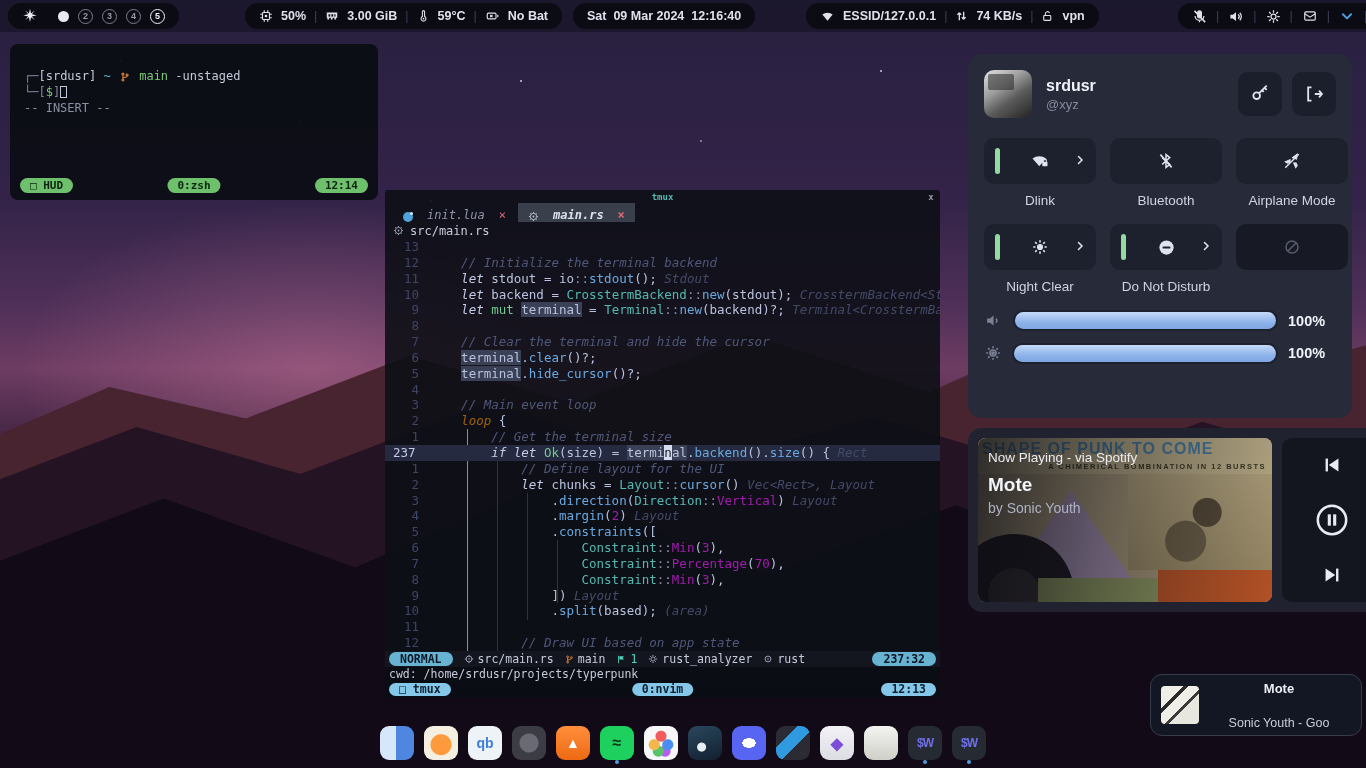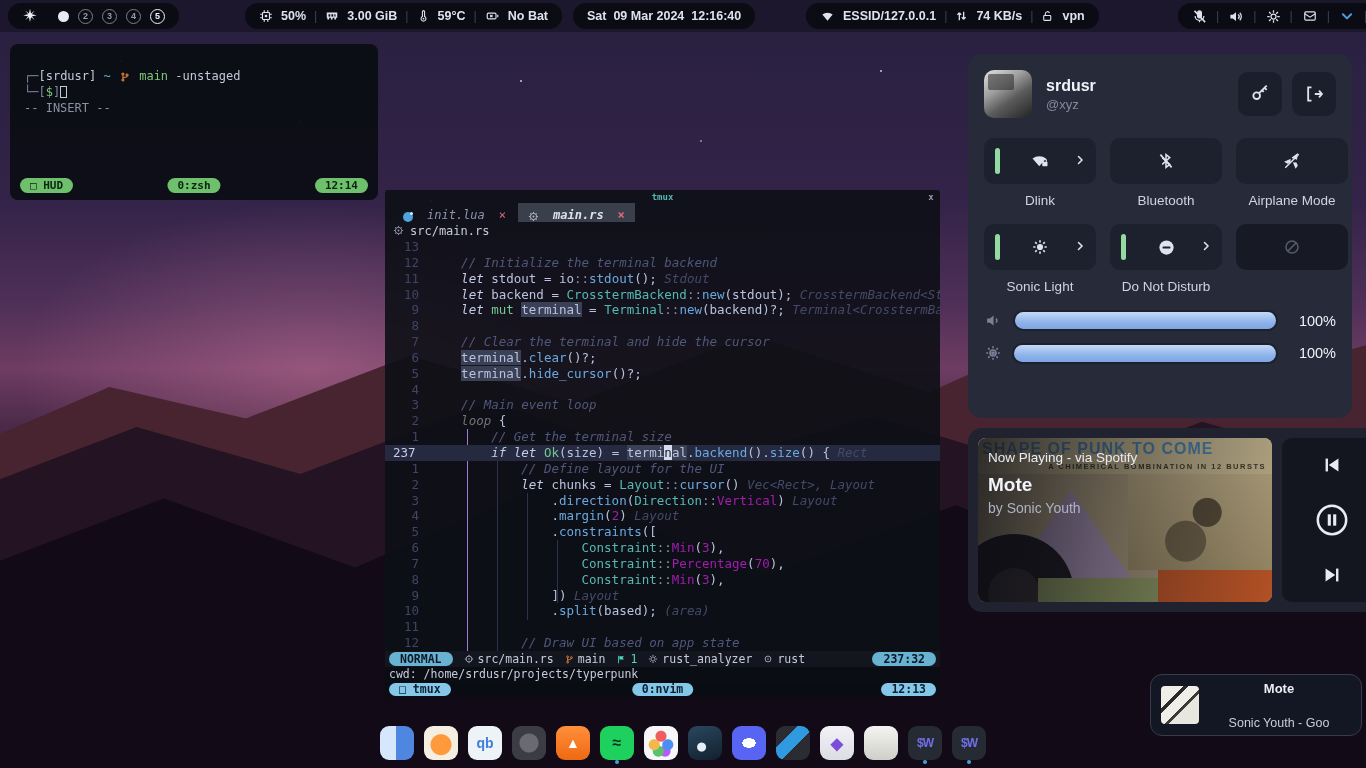--- a/index.html
+++ b/index.html
@@ -62,21 +62,21 @@
 
   .code { position:relative; height:412px; overflow:hidden; font-size:12.5px; }
   .guide { position:absolute; width:1px; background:#2c3150; z-index:1; }
   .guide.purple { background:#9d7cd8; }
   .code-line { position:relative; height:15.85px; line-height:15.85px; white-space:pre; display:flex; z-index:2; }
   .code-line.current { background:#252a40; }
   .lnum { width:46px; flex:none; text-align:right; padding-right:12px; color:#3e4566; }
   .lnum.cur-num { text-align:left; padding-left:8px; color:#c5cdeb; }
   .ltext { white-space:pre; }
   .k { color:#c3cbe8; font-style:italic; }
-  .ku { color:#737373; font-style:italic; }
+  .ku { color:#a16207; font-style:italic; }
   .m { color:#73c991; }
   .t { color:#55b8b2; }
   .f { color:#6aa9e0; }
   .e { color:#a21caf; }
   .c { color:#4f577a; font-style:italic; }
   .h { color:#434a68; font-style:italic; }
   .pu { color:#8a92b2; }
   .w { background:#3a4055; }
   .cu { background:#d6dcef; color:#14161f; }
 
@@ -102,21 +102,21 @@
   .qs-cell { text-align:center; }
   .qs-btn { height:46px; border-radius:10px; background:#1d212e; display:flex; align-items:center; justify-content:center; gap:10px; position:relative; }
   .qs-btn.dim { background:#171a24; }
   .qs-ind { position:absolute; left:11px; top:10px; width:5px; height:26px; border-radius:3px; background:#93d9a2; }
   .qs-chev { position:absolute; right:10px; top:15px; }
   .qs-label { margin-top:9px; font-size:13.5px; color:#d0d4e0; height:17px; }
   .sliders { margin-top:16px; display:flex; flex-direction:column; gap:15px; }
   .slider-row { display:flex; align-items:center; gap:12px; }
   .slider-track { flex:1; height:17px; border-radius:9px;
     background:linear-gradient(180deg,#c3d9f7 0%,#8fb3ea 60%,#7ea6e4 100%); box-shadow:0 0 0 2px #1d212e; }
-  .slider-val { width:48px; text-align:right; font-size:14.5px; font-weight:400; color:#f0f2f8; }
+  .slider-val { width:48px; text-align:left; font-size:14.5px; font-weight:700; color:#f0f2f8; }
 
   
   .media { position:absolute; left:968px; top:428px; width:424px; height:184px; background:#20232f; border-radius:14px; padding:10px; display:flex; gap:10px; }
   .art { width:294px; height:164px; border-radius:8px; position:relative; overflow:hidden; background:#b5a483; flex:none; }
   .art-band { position:absolute; left:0; top:0; width:100%; height:36px; background:#cabb92; }
   .art-t1 { position:absolute; left:4px; top:2px; width:290px; font-size:16px; font-weight:700; letter-spacing:1px; color:#4e86b0; white-space:nowrap; overflow:hidden; }
   .art-t2 { position:absolute; right:6px; top:24px; font-size:7.5px; letter-spacing:1.5px; color:#3f3a28; font-weight:700; }
   .art-photo { position:absolute; left:150px; top:36px; width:144px; height:96px;
     background:radial-gradient(circle at 55% 40%, #5b4f3a 0 14px, transparent 15px),
                radial-gradient(circle at 40% 70%, #74664c 0 20px, transparent 21px),
@@ -536,21 +536,21 @@
               <circle cx="12" cy="12" r="3" fill="#dfe3ee"></circle>
               <path d="M12 3v3M12 18v3M3 12h3M18 12h3M5.6 5.6l2.1 2.1M16.3 16.3l2.1 2.1M18.4 5.6l-2.1 2.1M7.7 16.3l-2.1 2.1"></path>
             </svg>
         </span>
         <span class="qs-chev">
           <svg width="12" height="14" viewBox="0 0 24 24" fill="none" stroke="#dfe3ee" stroke-width="3" stroke-linecap="round">
               <path d="M9 5l7 7-7 7"></path>
             </svg>
         </span>
       </div>
-      <div class="qs-label">Sonic Light</div>
+      <div class="qs-label">Night Clear</div>
     </div>
 
     <div class="qs-cell">
       <div class="qs-btn">
         <span class="qs-ind"></span>
         <span class="i">
           <svg width="19" height="19" viewBox="0 0 24 24">
               <circle cx="12" cy="12" r="9" fill="#dfe3ee"></circle>
               <rect x="7" y="10.6" width="10" height="2.8" rx="1.2" fill="#1d212e"></rect>
             </svg>

